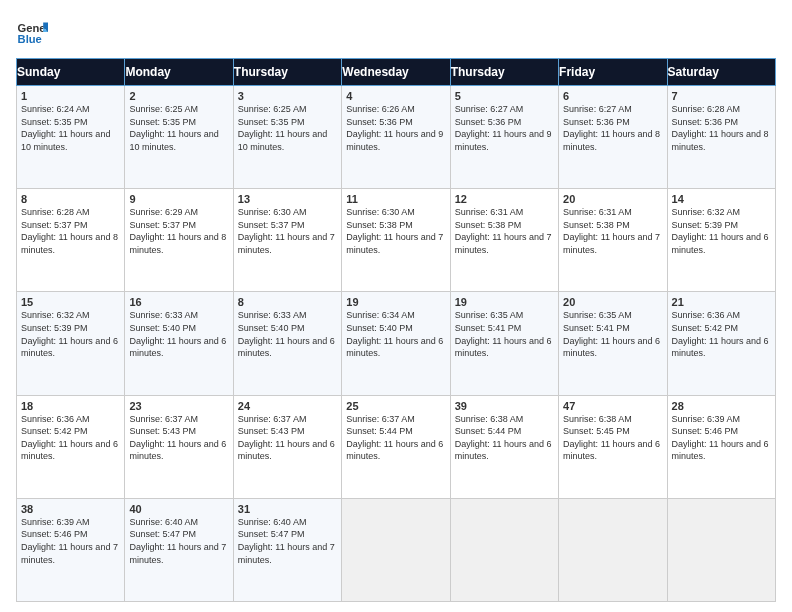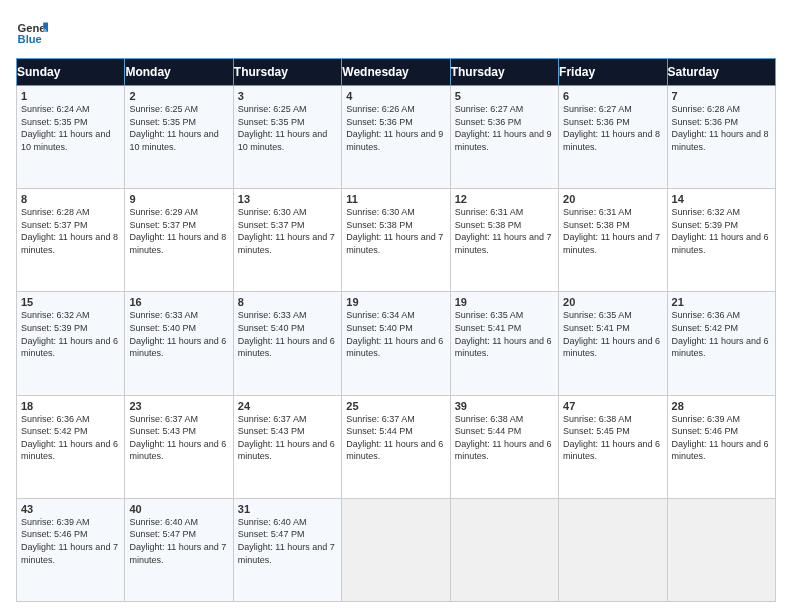--- a/index.html
+++ b/index.html
@@ -150,21 +150,21 @@
         <tr>
           <td><span class="day-number">18</span><span class="day-info">Sunrise: 6:36 AM<br>Sunset: 5:42 PM<br>Daylight: 11 hours and 6 minutes.</span></td>
           <td><span class="day-number">23</span><span class="day-info">Sunrise: 6:37 AM<br>Sunset: 5:43 PM<br>Daylight: 11 hours and 6 minutes.</span></td>
           <td><span class="day-number">24</span><span class="day-info">Sunrise: 6:37 AM<br>Sunset: 5:43 PM<br>Daylight: 11 hours and 6 minutes.</span></td>
           <td><span class="day-number">25</span><span class="day-info">Sunrise: 6:37 AM<br>Sunset: 5:44 PM<br>Daylight: 11 hours and 6 minutes.</span></td>
           <td><span class="day-number">39</span><span class="day-info">Sunrise: 6:38 AM<br>Sunset: 5:44 PM<br>Daylight: 11 hours and 6 minutes.</span></td>
           <td><span class="day-number">47</span><span class="day-info">Sunrise: 6:38 AM<br>Sunset: 5:45 PM<br>Daylight: 11 hours and 6 minutes.</span></td>
           <td><span class="day-number">28</span><span class="day-info">Sunrise: 6:39 AM<br>Sunset: 5:46 PM<br>Daylight: 11 hours and 6 minutes.</span></td>
         </tr>
         <tr>
-          <td><span class="day-number">43</span><span class="day-info">Sunrise: 6:39 AM<br>Sunset: 5:46 PM<br>Daylight: 11 hours and 7 minutes.</span></td>
+          <td><span class="day-number">38</span><span class="day-info">Sunrise: 6:39 AM<br>Sunset: 5:46 PM<br>Daylight: 11 hours and 7 minutes.</span></td>
           <td><span class="day-number">40</span><span class="day-info">Sunrise: 6:40 AM<br>Sunset: 5:47 PM<br>Daylight: 11 hours and 7 minutes.</span></td>
           <td><span class="day-number">31</span><span class="day-info">Sunrise: 6:40 AM<br>Sunset: 5:47 PM<br>Daylight: 11 hours and 7 minutes.</span></td>
           <td class="empty"></td>
           <td class="empty"></td>
           <td class="empty"></td>
           <td class="empty"></td>
         </tr>
       </tbody>
   </table>
 </div>

